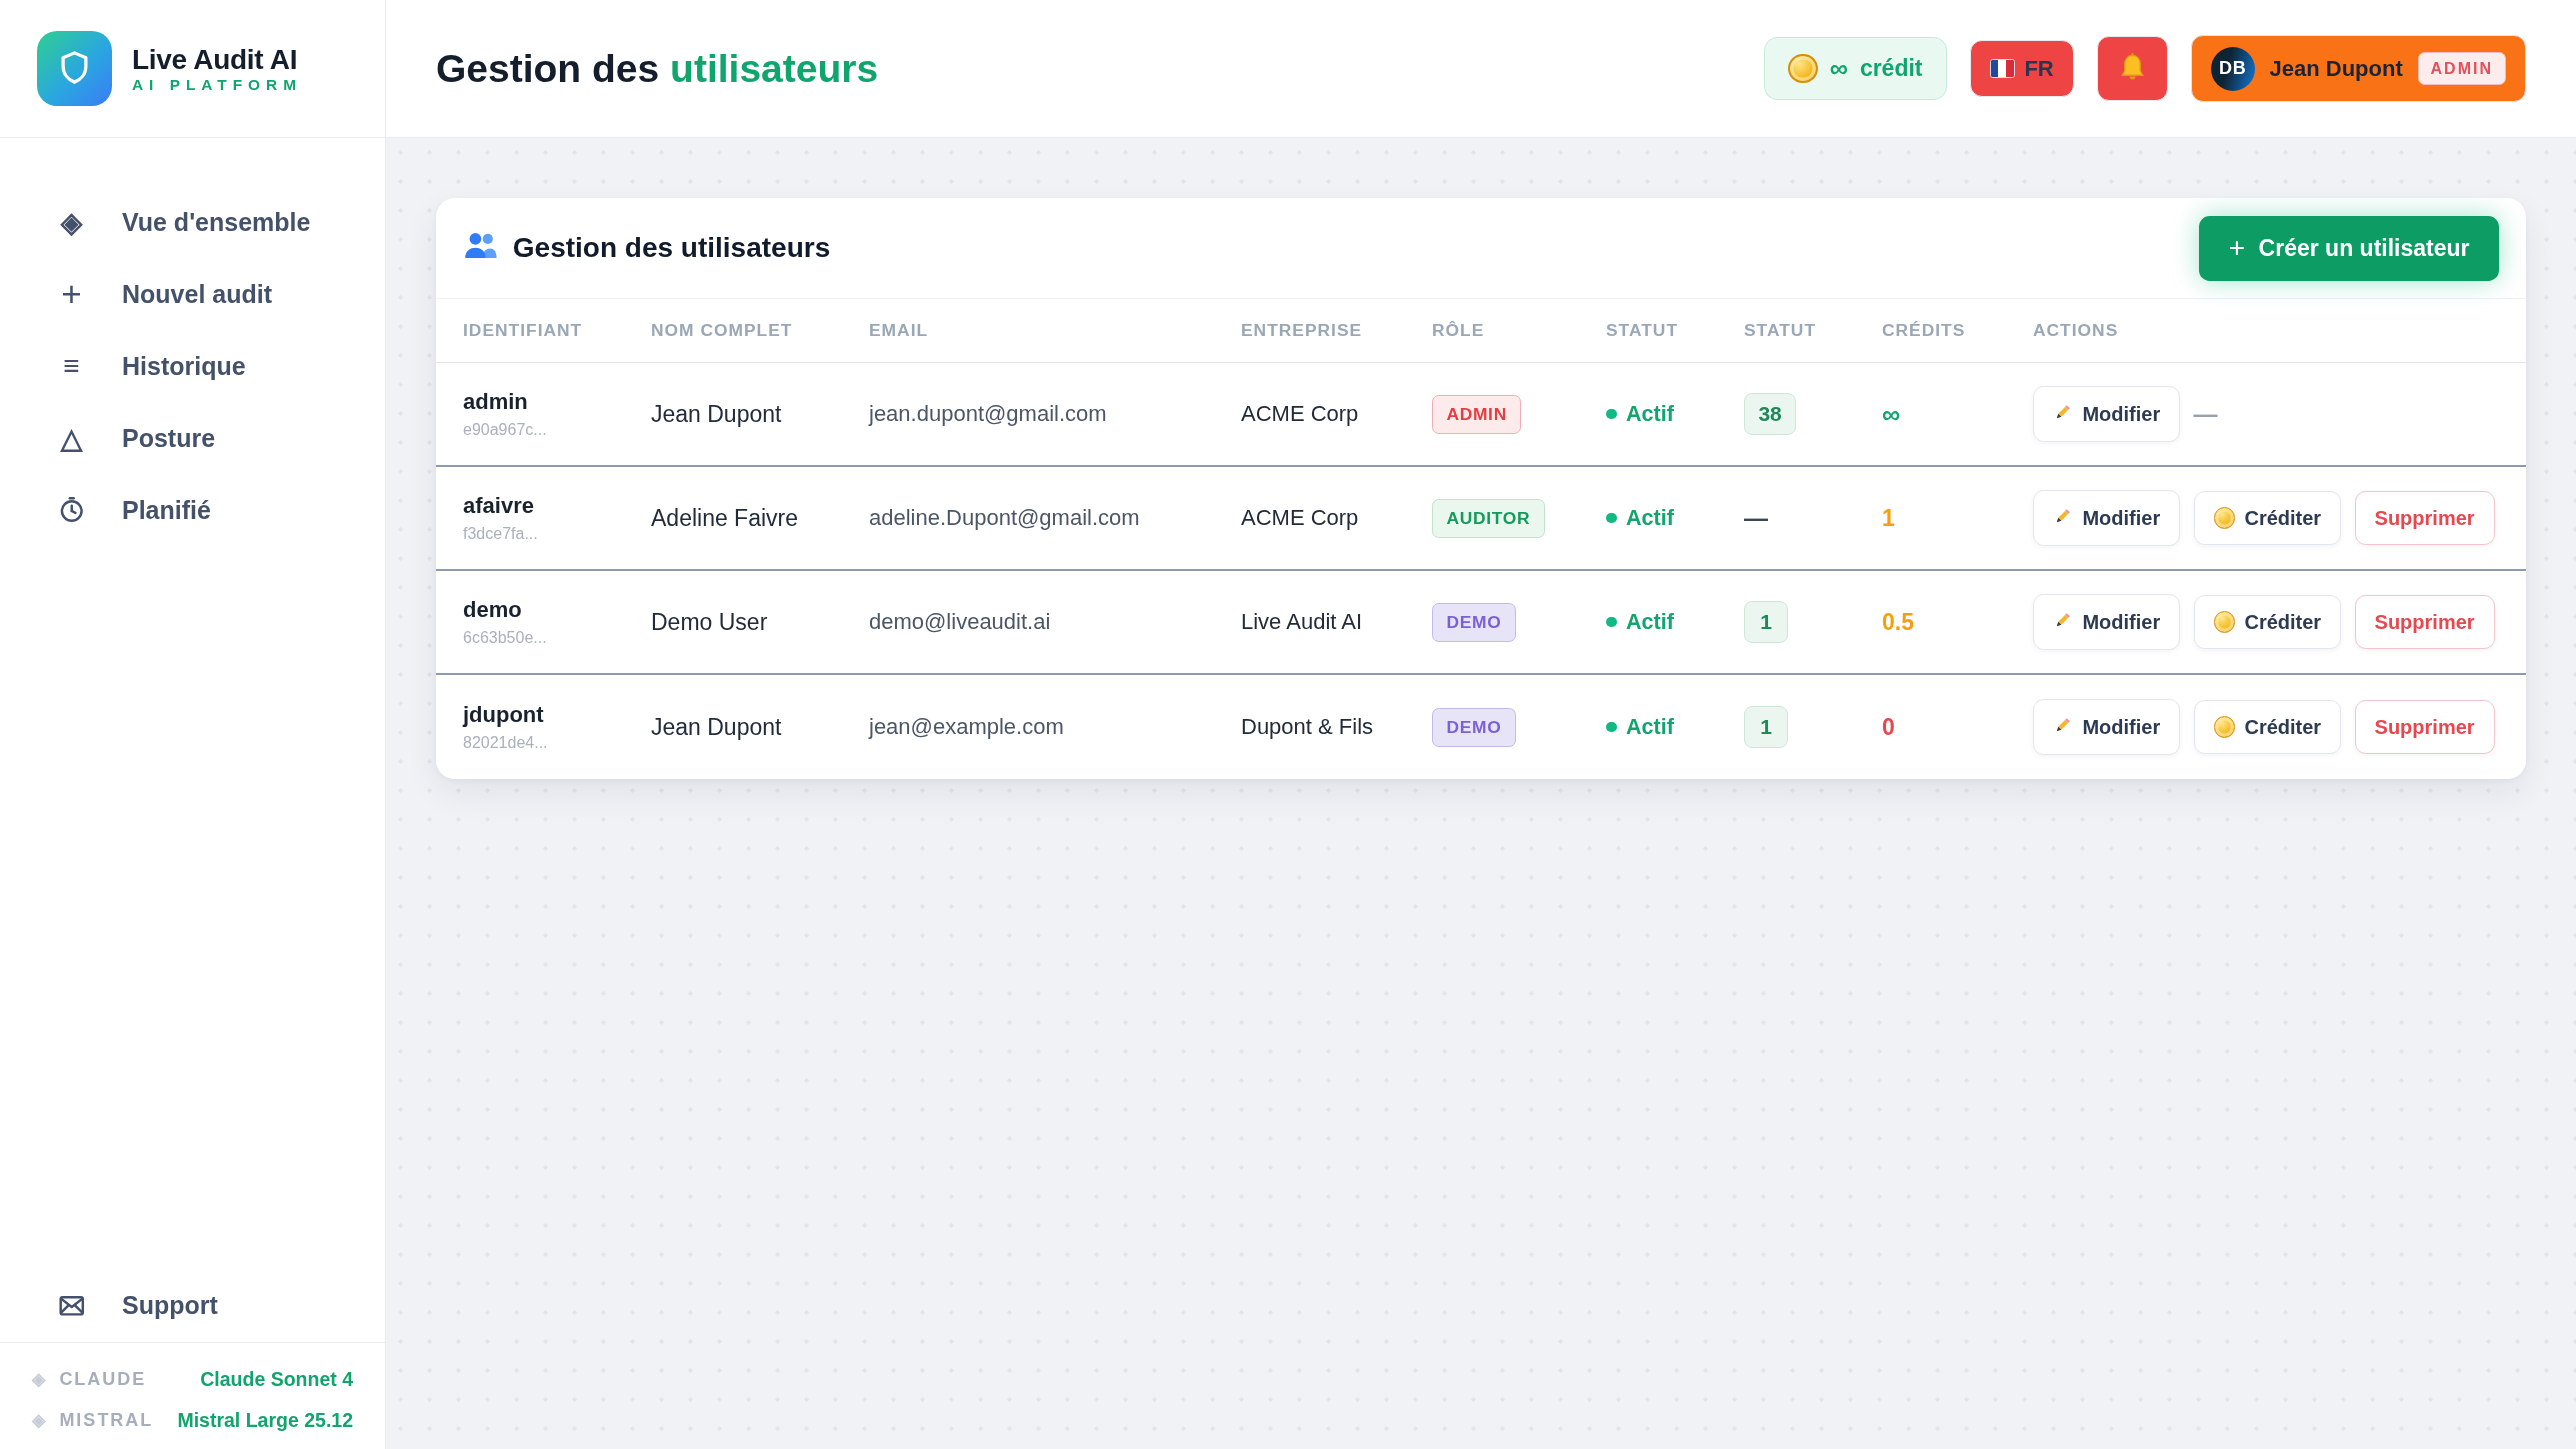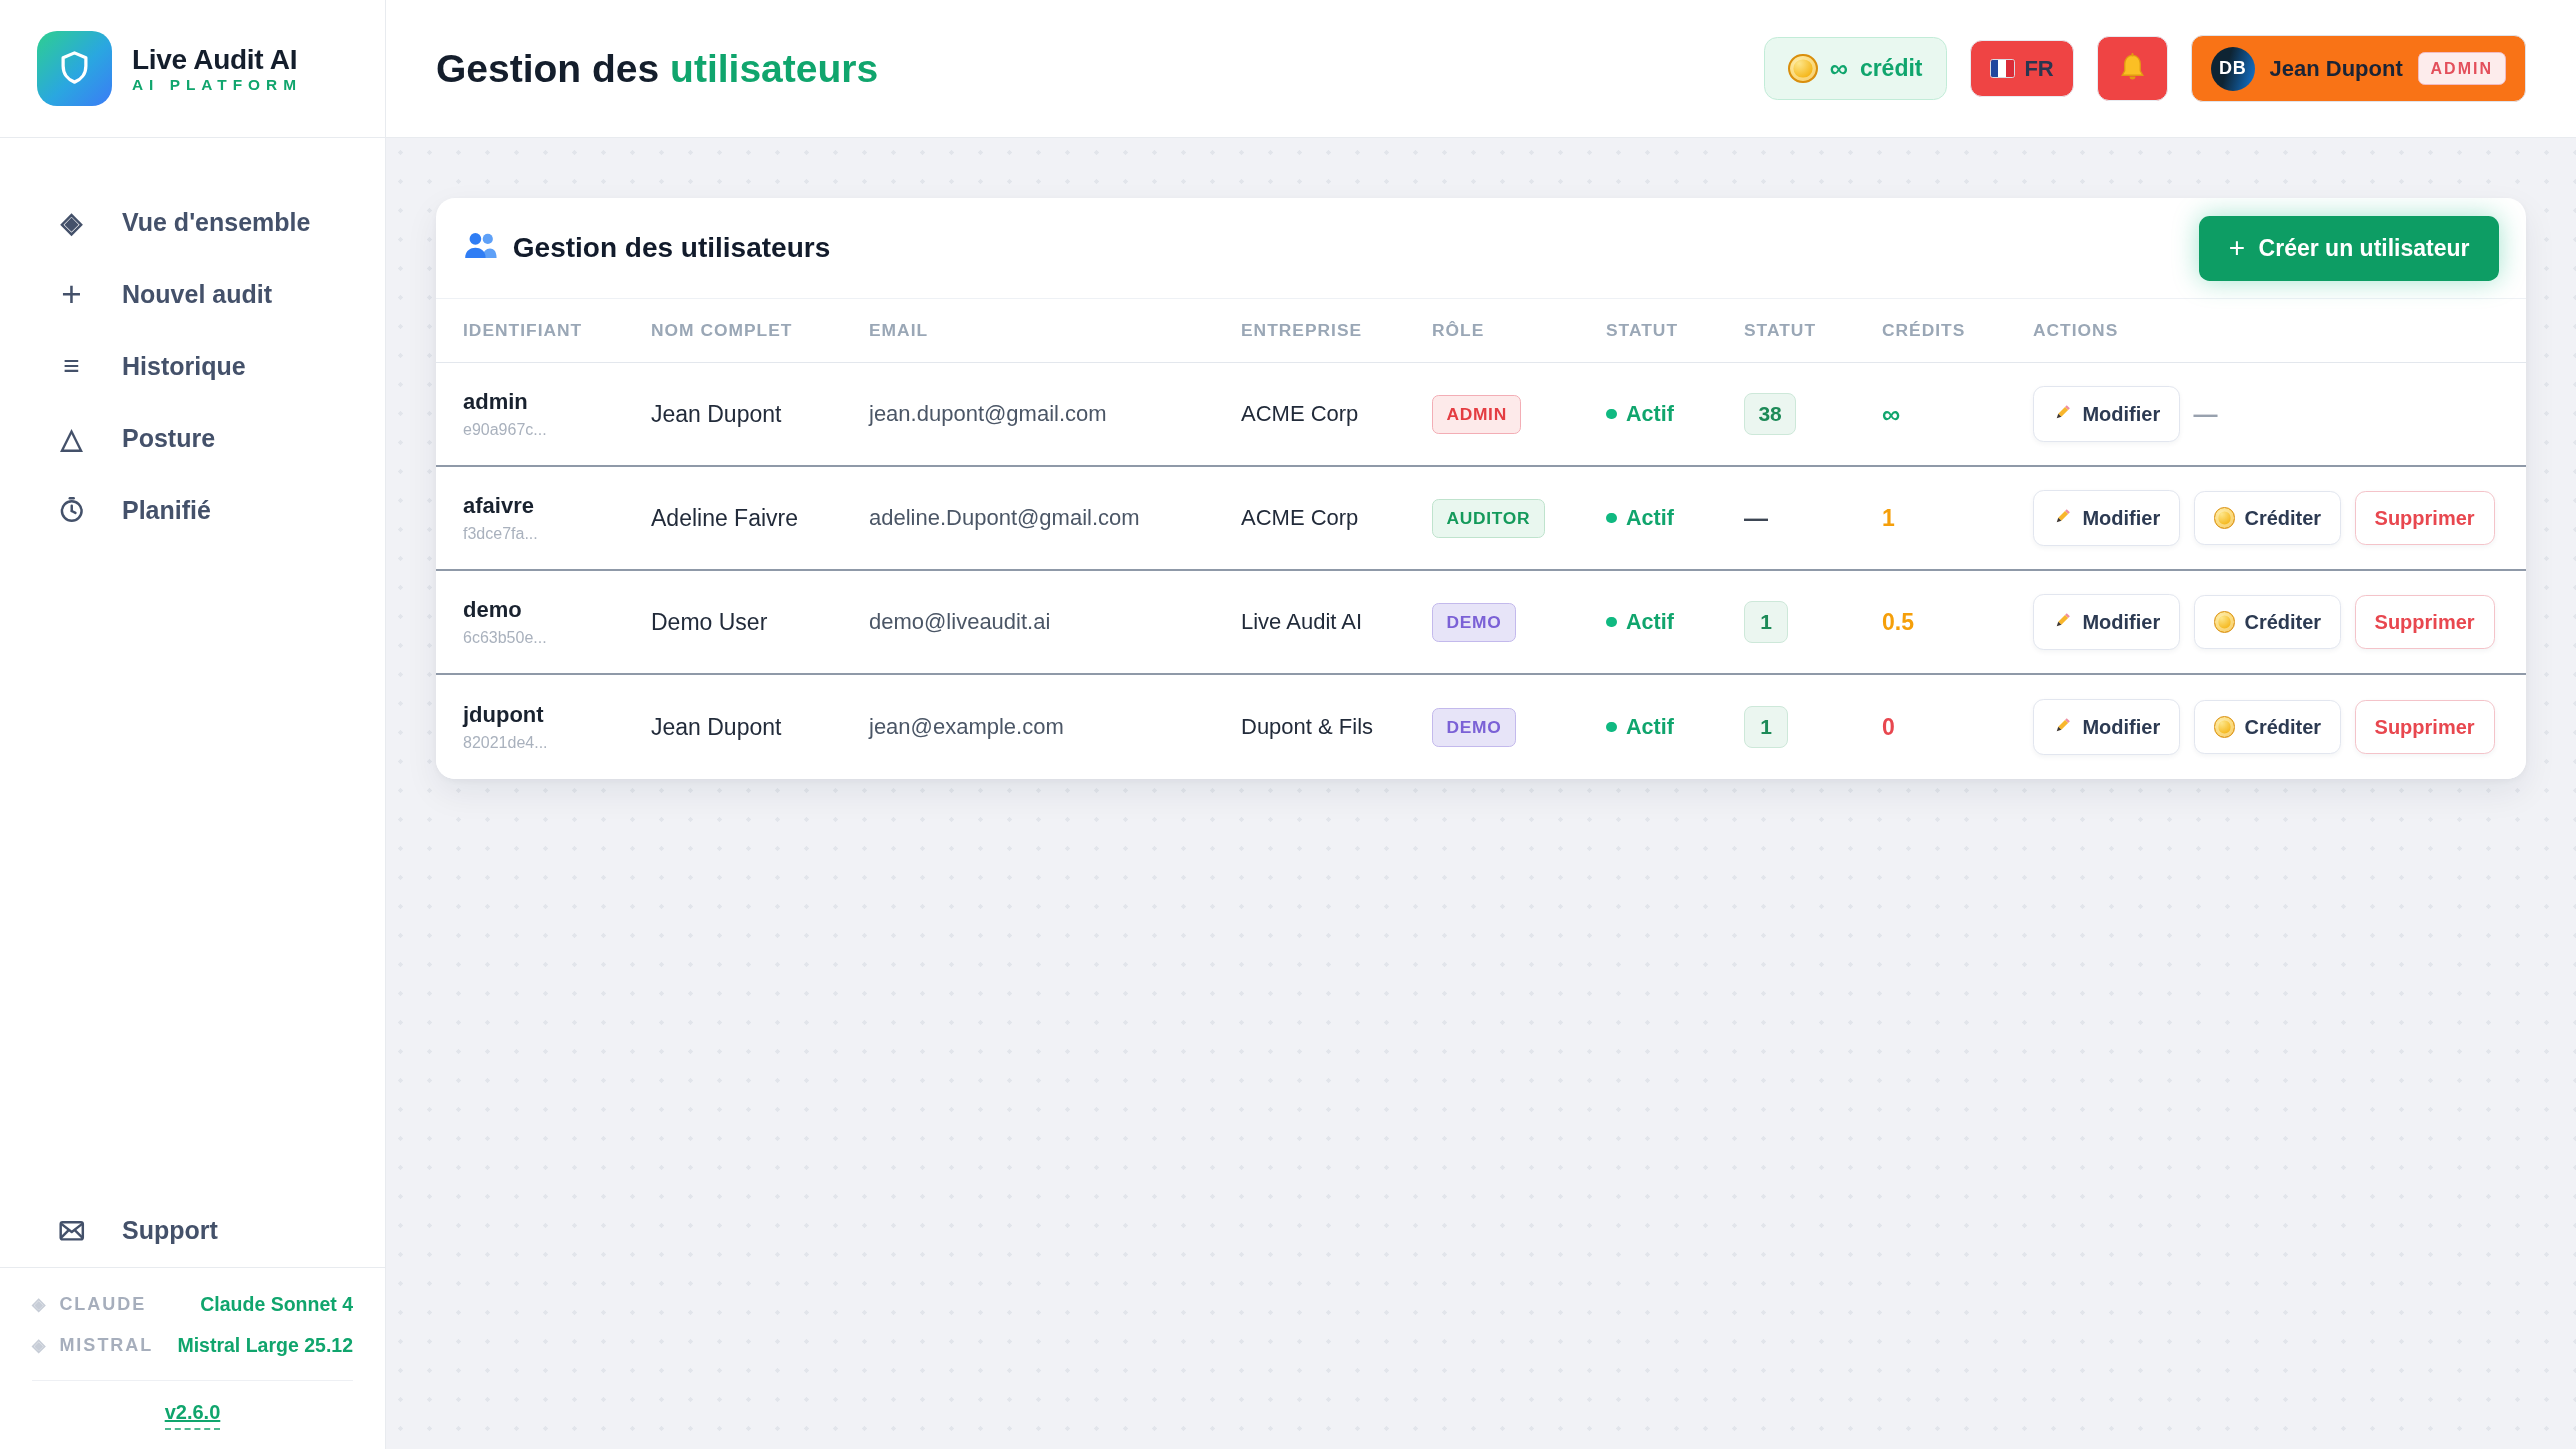--- a/index.html
+++ b/index.html
@@ -204,23 +204,20 @@
       </div>
       <div class="model-row">
         <span class="model-label">
           <span class="model-diamond">◈</span>
           <span>MISTRAL</span>
         </span>
         <span class="model-value">Mistral Large 25.12</span>
       </div>
     </div>
 
-    <div class="version-wrap">
-      <span class="version">v2.6.0</span>
-    </div>
   </aside>
 
   <div class="main">
 
     <header class="topbar">
       <h1 class="page-title"><span>Gestion des</span> <span class="accent">utilisateurs</span></h1>
 
       <div class="topbar-right">
         <div class="credit-pill">
           <span class="coin"></span>

